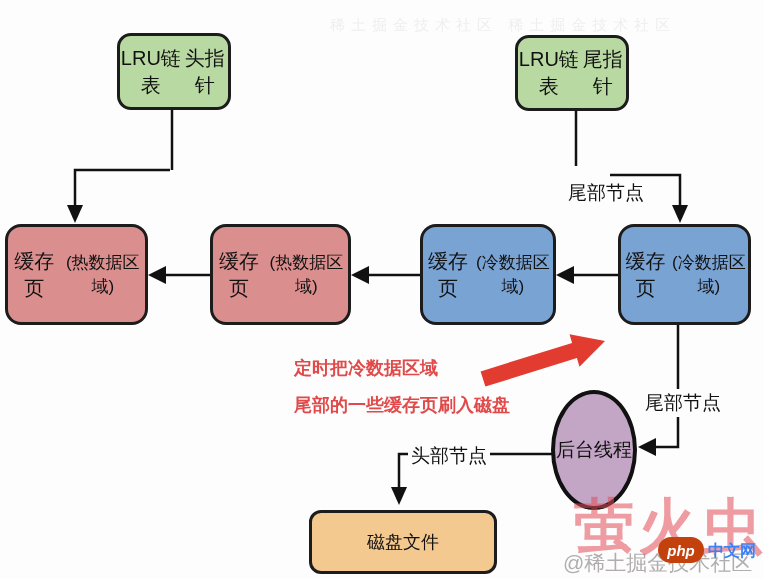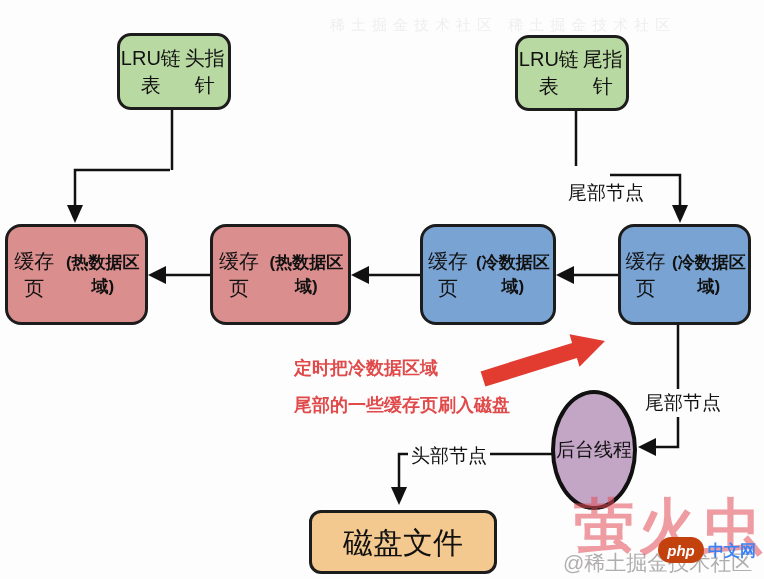--- a/index.html
+++ b/index.html
@@ -7,31 +7,31 @@
     position:relative;width:764px;height:579px;background:#fdfdfd;
     font-family:"Liberation Sans","DejaVu Sans",sans-serif;overflow:hidden;
   }
   .edges{position:absolute;left:0;top:0;z-index:1;}
   .node{
     position:absolute;z-index:2;display:flex;
     align-items:center;justify-content:center;text-align:center;
     border:3px solid #1c1c1c;box-sizing:border-box;color:#111;
   }
   .node .l1{font-size:20px;font-weight:500;line-height:27px;}
-  .node .l2{font-size:17px;font-weight:700;line-height:24px;}
+  .node .l2{font-size:17px;font-weight:400;line-height:24px;}
   .green{background:#b9d9a2;border-radius:14px;}
   .red{background:#db8e8e;border-radius:16px;}
   .blue{background:#79a3d3;border-radius:16px;}
   .circle{
     position:absolute;z-index:2;display:flex;align-items:center;justify-content:center;
     background:#c3a5c5;border:4px solid #111;border-radius:50%;
     box-sizing:border-box;font-size:19px;font-weight:500;color:#111;
   }
   .orange{background:#f4c98f;border-radius:12px;}
-  .orange .l1{font-size:30px;}
+  .orange .l1{font-size:18px;}
   .edge-label{
     position:absolute;z-index:3;background:#fdfdfd;color:#111;
     font-size:19px;font-weight:500;padding:1px 3px;white-space:nowrap;
   }
   .annotation{
     position:absolute;z-index:3;color:#e14a4a;font-size:18px;font-weight:bold;
     line-height:37px;white-space:nowrap;
   }
   .wm-firefly{
     position:absolute;z-index:5;font-size:60px;font-weight:bold;

